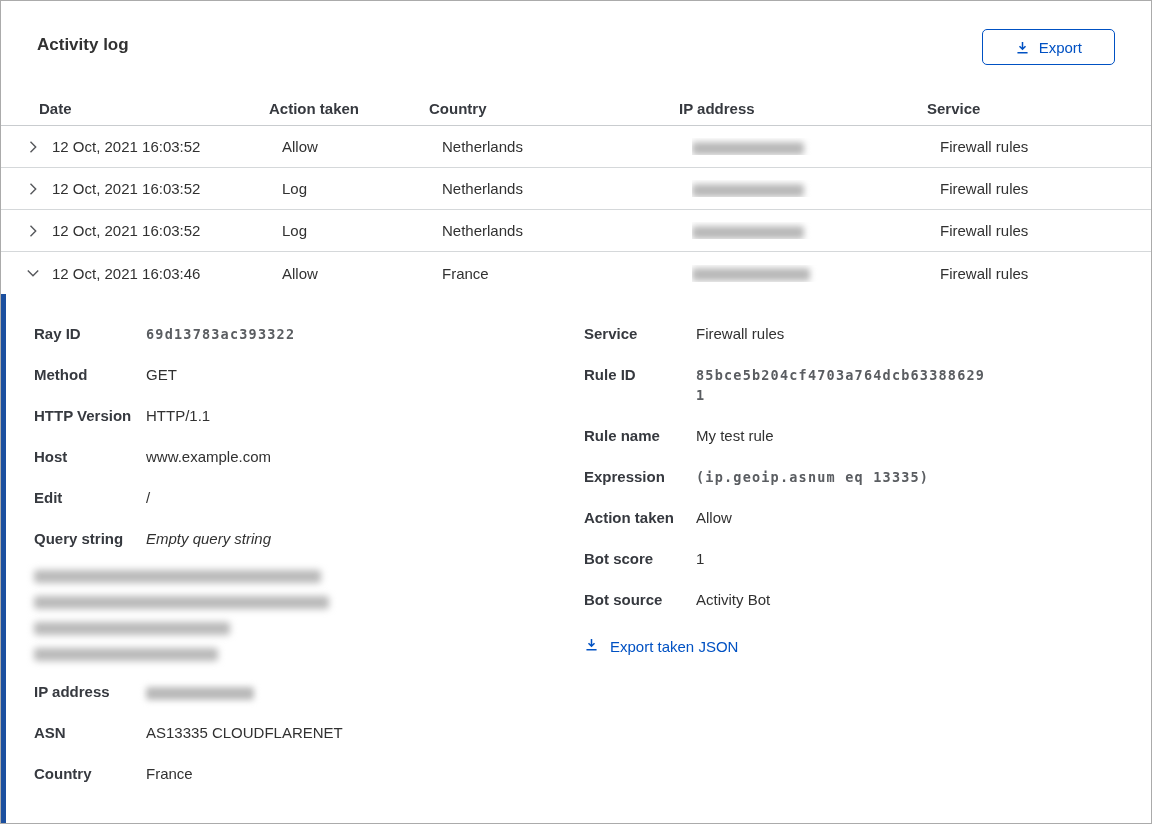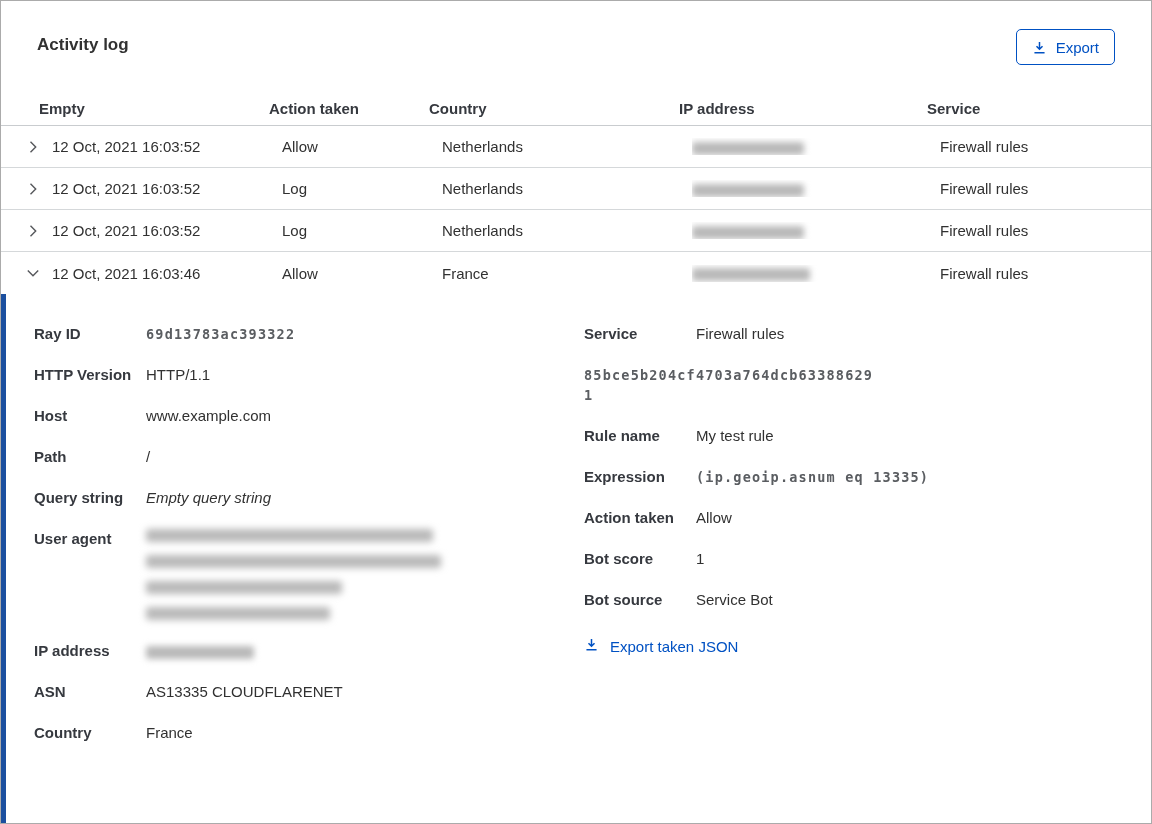--- a/index.html
+++ b/index.html
@@ -30,21 +30,21 @@
     display:flex;align-items:flex-start;justify-content:space-between;
     padding:28px 36px 0 36px;
   }
   .panel-title{
     font-size:17px;font-weight:bold;color:var(--text-dark);
     padding-top:6px;
   }
   .button-group{display:flex;gap:10px;}
   .btn{
     display:flex;align-items:center;gap:9px;
-    height:36px;padding:0 15px;
+    height:36px;padding:0 32px;
     background:#fff;
     border:1px solid var(--accent-blue);
     border-radius:5px;
     color:var(--accent-blue);
     font-size:15px;
     font-family:"Liberation Sans", sans-serif;
     cursor:pointer;
   }
   .btn svg{display:block;}
   
@@ -144,21 +144,21 @@
           </svg>
         </span>
         <span>Export</span>
       </button>
     </div>
   </div>
 
   <div class="log-table">
     <div class="trow thead-row">
       <div class="cell chev-cell"></div>
-      <div class="cell">Empty</div>
+      <div class="cell">Date</div>
       <div class="cell">Action taken</div>
       <div class="cell">Country</div>
       <div class="cell">IP address</div>
       <div class="cell">Service</div>
     </div>
 
     <div class="trow data-row">
       <div class="cell chev-cell">
         <span>
           <svg width="14" height="14" viewBox="0 0 14 14">
@@ -220,37 +220,40 @@
   </div>
 
   <div class="detail">
     <div class="detail-col-left">
 
       <div class="field">
         <div class="field-label">Ray ID</div>
         <div class="field-value mono">69d13783ac393322</div>
       </div>
       <div class="field">
+        <div class="field-label">Method</div>
+        <div class="field-value">GET</div>
+      </div>
+      <div class="field">
         <div class="field-label">HTTP Version</div>
         <div class="field-value">HTTP/1.1</div>
       </div>
       <div class="field">
         <div class="field-label">Host</div>
         <div class="field-value">www.example.com</div>
       </div>
       <div class="field">
-        <div class="field-label">Path</div>
+        <div class="field-label">Edit</div>
         <div class="field-value">/</div>
       </div>
       <div class="field">
         <div class="field-label">Query string</div>
         <div class="field-value italic">Empty query string</div>
       </div>
       <div class="field">
-        <div class="field-label">User agent</div>
         <div class="field-value ua-lines">
           <span class="blur-line" style="width:287px"></span>
           <span class="blur-line" style="width:295px"></span>
           <span class="blur-line" style="width:196px"></span>
           <span class="blur-line" style="width:184px"></span>
         </div>
       </div>
       <div class="field">
         <div class="field-label">IP address</div>
         <div class="field-value"><span class="blur-blob" style="width:108px"></span></div>
@@ -265,41 +268,42 @@
       </div>
 
     </div>
     <div class="detail-col-right">
 
       <div class="field">
         <div class="field-label">Service</div>
         <div class="field-value">Firewall rules</div>
       </div>
       <div class="field">
+        <div class="field-label">Rule ID</div>
         <div class="field-value mono">85bce5b204cf4703a764dcb633886291</div>
       </div>
       <div class="field">
         <div class="field-label">Rule name</div>
         <div class="field-value">My test rule</div>
       </div>
       <div class="field">
         <div class="field-label">Expression</div>
         <div class="field-value mono">(ip.geoip.asnum eq 13335)</div>
       </div>
       <div class="field">
         <div class="field-label">Action taken</div>
         <div class="field-value">Allow</div>
       </div>
       <div class="field">
         <div class="field-label">Bot score</div>
         <div class="field-value">1</div>
       </div>
       <div class="field">
         <div class="field-label">Bot source</div>
-        <div class="field-value">Service Bot</div>
+        <div class="field-value">Activity Bot</div>
       </div>
 
       <a class="export-json-link">
         <span>
           <svg width="15" height="15" viewBox="0 0 16 16" fill="none" stroke="#0051c3" stroke-width="1.6">
             <path d="M8 2v7.3M4.8 6.6L8 9.8l3.2-3.2"></path>
               <path d="M2.6 13.6h10.8"></path>
           </svg>
         </span>
         <span>Export taken JSON</span>

